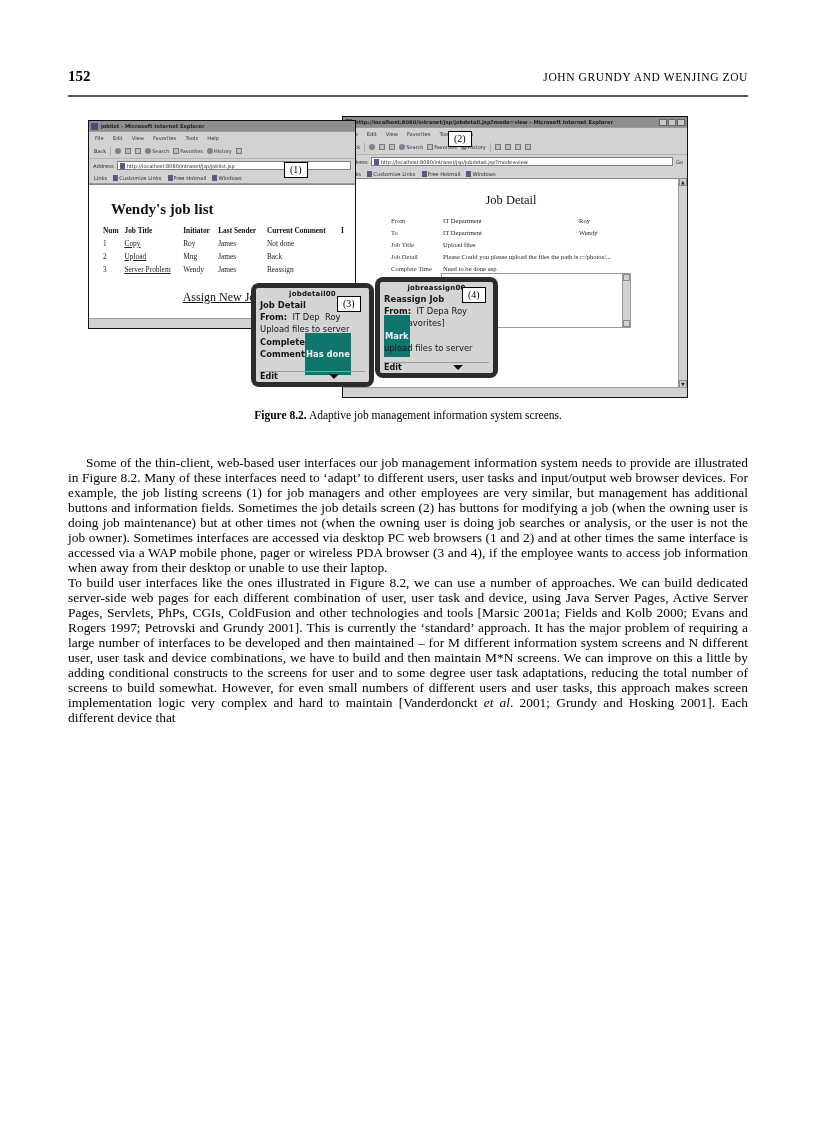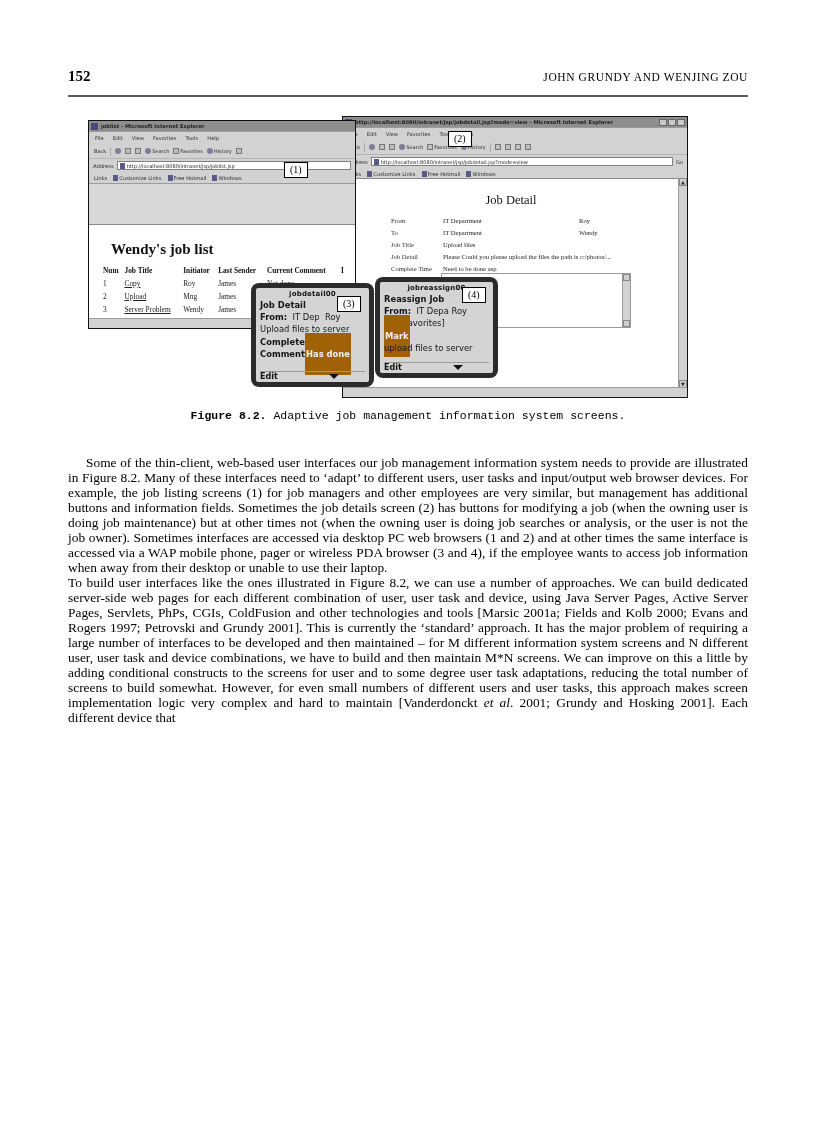--- a/index.html
+++ b/index.html
@@ -126,21 +126,21 @@
     font-size:5.2px; color:#2b2b2b; white-space:nowrap;
   }
   .link-ico { width:5px; height:6px; background:#5a5a8a; }
 
   .canvas {
     position:absolute; left:0; right:0; bottom:0; top:63px;
     background:#ffffff;
     border-top:1px solid #8a8a8a;
     overflow:hidden;
   }
-  .win1 .canvas { top:63px; bottom:9px;margin-top:40px; }
+  .win1 .canvas { top:63px; bottom:9px; }
   .win2 .canvas { top:61px; bottom:9px; right:8px; }
 
   .statusbar {
     position:absolute; left:0; right:0; bottom:0; height:9px;
     background:#d2d2d2; border-top:1px solid #9c9c9c;
   }
   .scroll-v {
     position:absolute; top:61px; bottom:9px; right:0; width:8px;
     background:#d2d2d2; border-left:1px solid #9c9c9c;
   }
@@ -250,21 +250,21 @@
     letter-spacing:0.2px;
     margin-bottom:1px;
   }
   .pda-line {
     font-family:"DejaVu Sans", sans-serif;
     font-size:8.4px; color:#151515;
     line-height:12.2px; white-space:nowrap;
   }
   .pda-line.b { font-weight:bold; }
   .pda-hl {
-    background:#a16207; color:#f0f0f0; font-weight:bold;
+    background:#0f766e; color:#f0f0f0; font-weight:bold;
     padding:16px 1px;
   }
   .pda-foot {
     position:absolute; left:4px; right:4px; bottom:1px;
     border-top:1px solid #9a9a9a;
     display:flex; align-items:center; justify-content:space-between;
     padding-top:0px;
   }
   .pda-foot-lbl {
     font-family:"DejaVu Sans", sans-serif;
@@ -290,21 +290,20 @@
   .c1 { left:196px; top:46px; }
   .c2 { left:360px; top:15px; }
   .c3 { left:249px; top:180px; }
   .c4 { left:374px; top:171px; }
 
   
   .caption {
     position:absolute; left:68px; top:409px; width:680px;
     text-align:center;
     font-size:11.5px;
-    font-family:Liberation Mono, monospace;
   }
   .caption b { font-weight:bold; }
 
   
   .body {
     position:absolute; left:68px; top:455px; width:680px;
   }
   p.para {
     margin:0 0 0 0;
     font-size:13.4px;

